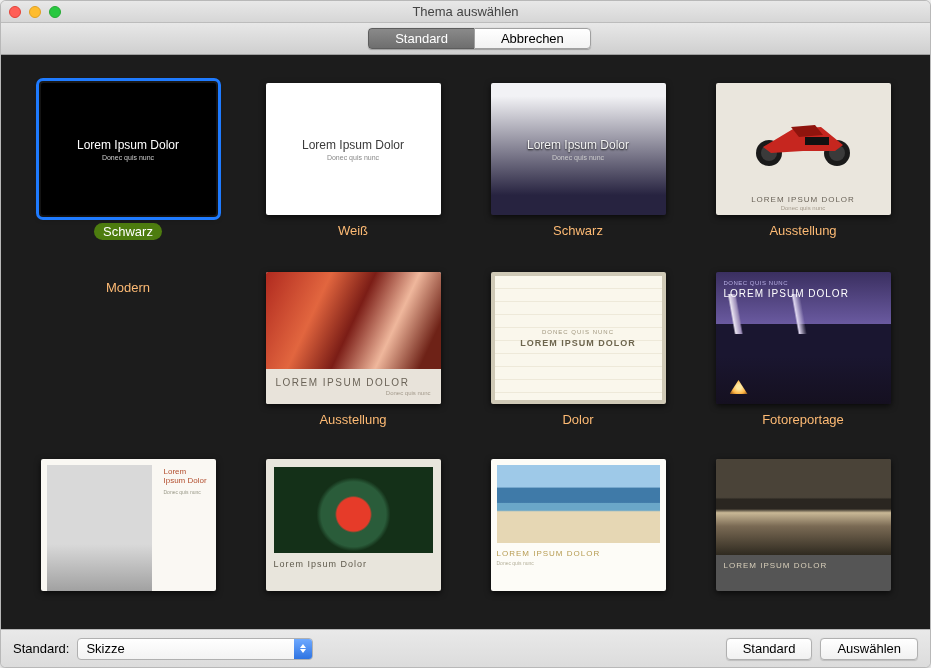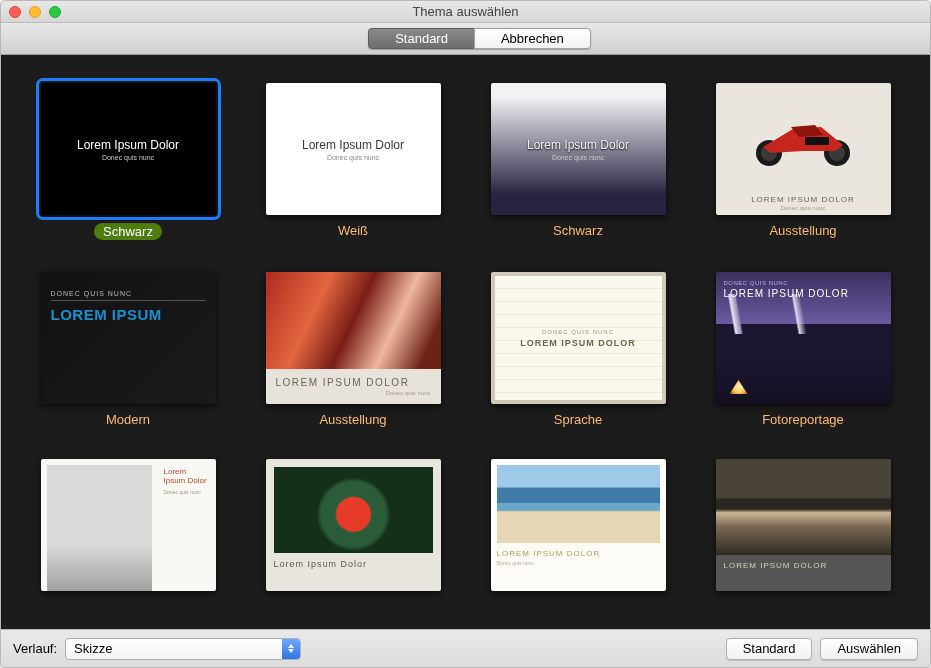--- a/index.html
+++ b/index.html
@@ -263,25 +263,20 @@
           </div>
           <div class="cap">
             <div class="h">LOREM IPSUM DOLOR</div>
             <div class="s">Donec quis nunc</div>
           </div>
         </div>
         <div class="label">Ausstellung</div>
       </div>
 
       <div class="tpl">
-        <div class="thumb t-modern">
-          <div class="kicker">DONEC QUIS NUNC</div>
-          <div class="hr"></div>
-          <div class="h">LOREM IPSUM</div>
-        </div>
         <div class="label">Modern</div>
       </div>
 
       <div class="tpl">
         <div class="thumb t-ausst2">
           <div class="paint"></div>
           <div class="cap">
             <div class="h">LOREM IPSUM DOLOR</div>
             <div class="s">Donec quis nunc</div>
           </div>
@@ -289,21 +284,21 @@
         <div class="label">Ausstellung</div>
       </div>
 
       <div class="tpl">
         <div class="thumb t-skizze">
           <div class="inner">
             <div class="kicker">DONEC QUIS NUNC</div>
             <div class="h">LOREM IPSUM DOLOR</div>
           </div>
         </div>
-        <div class="label">Sprache</div>
+        <div class="label">Dolor</div>
       </div>
 
       <div class="tpl">
         <div class="thumb t-foto">
           <div class="sky"></div>
           <div class="mtn">
             <div class="tent"></div>
           </div>
           <div class="txt">
             <div class="kicker">DONEC QUIS NUNC</div>
@@ -350,21 +345,21 @@
             <div class="h">LOREM IPSUM DOLOR</div>
           </div>
         </div>
         <div class="label"></div>
       </div>
 
     </div>
   </div>
 
   <div class="footer">
-    <span>Verlauf:</span>
+    <span>Standard:</span>
     <div class="select">
       <span>Skizze</span>
       <div class="chev">
         <div class="up"></div>
           <div class="dn"></div>
       </div>
     </div>
     <div class="spacer"></div>
     <button class="btn">Standard</button>
     <button class="btn">Auswählen</button>

